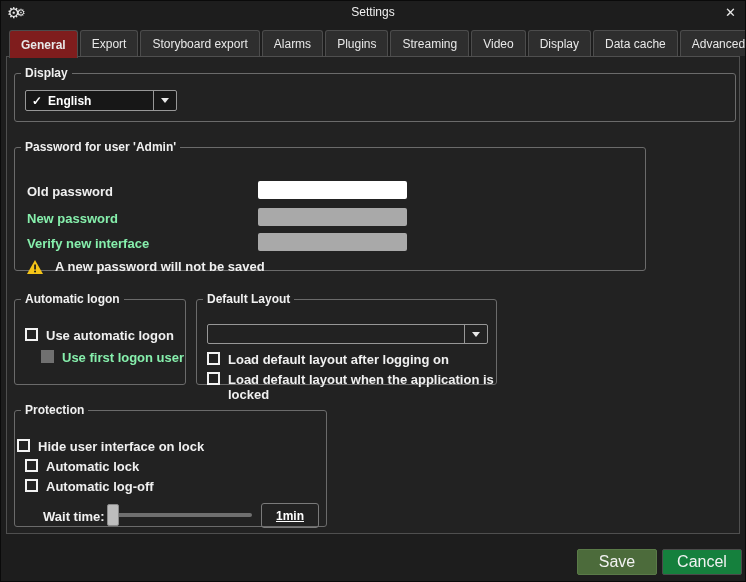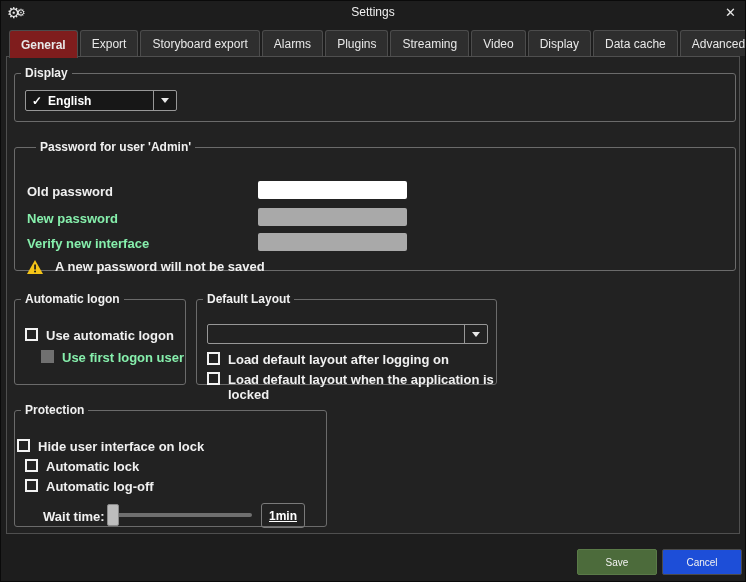--- a/index.html
+++ b/index.html
@@ -72,25 +72,25 @@
   .slider-track { position:absolute; height:4px; background:#6f6f6f; border-radius:2px; }
   .slider-handle { position:absolute; width:12px; height:22px; background:#bdbdbd; border:1px solid #8a8a8a; border-radius:2px; cursor:pointer; }
   .value-box {
     position:absolute; border:1px solid #7a7a7a; border-radius:3px;
     display:flex; align-items:center; justify-content:center;
     font-size:12px; font-weight:bold; color:#fff; background:transparent; cursor:pointer;
   }
   
   .btn {
     position:absolute; width:80px; height:26px; border-radius:2px;
-    font-family:"Liberation Sans", sans-serif; font-size:10px; color:#f2f2f2;
+    font-family:"Liberation Sans", sans-serif; font-size:16px; color:#f2f2f2;
     display:flex; align-items:center; justify-content:center; cursor:pointer; border:1px solid transparent;
   }
   .btn.save { background:#4c6b3b; border-color:#5a7a48; }
-  .btn.cancel { background:#1d4ed8; border-color:#4a4a4a; }
+  .btn.cancel { background:#15803d; border-color:#4a4a4a; }
 </style>
 </head>
 <body>
 
 <div id="window">
 
   <div class="titlebar">
     <span class="app-icon"><span class="gear-big">⚙</span><span class="gear-small">⚙</span></span>
     <div class="title">Settings</div>
     <span class="close-btn">✕</span>
@@ -117,21 +117,21 @@
         <span class="dd-text">
           <span>✓</span>
           <span>English</span>
         </span>
         <span class="dd-btn">
             <span class="tri-down"></span>
           </span>
       </div>
     </fieldset>
 
-    <fieldset style="left:7px; top:83px; width:722px; height:131px;padding-left:15px;">
+    <fieldset style="left:7px; top:83px; width:632px; height:131px;">
       <legend>Password for user 'Admin'</legend>
       <div class="lbl" style="position:absolute; left:12px; top:30px;">Old password</div>
       <input class="pwfield enabled" style="left: 243px; top: 27px;" type="password" value="">
       <div class="lbl disabled" style="position:absolute; left:12px; top:57px;">New password</div>
       <input class="pwfield disabled" style="left: 243px; top: 54px;" type="password" disabled="" value="">
       <div class="lbl disabled" style="position:absolute; left:12px; top:82px;">Verify new interface</div>
       <input class="pwfield disabled" style="left: 243px; top: 79px;" type="password" disabled="" value="">
       <div class="warnrow" style="left:12px; top:105px;">
         <svg width="16" height="14" viewBox="0 0 16 14">
           <path d="M8 0 L16 14 L0 14 Z" fill="#f5c518"></path>
@@ -182,21 +182,21 @@
         <span class="cb"></span>
         <span class="lbl">Automatic lock</span>
       </div>
       <div class="cbrow" style="left:10px; top:62px;">
         <span class="cb"></span>
         <span class="lbl">Automatic log-off</span>
       </div>
       <div class="lbl" style="position:absolute; left:28px; top:92px;">Wait time:</div>
       <div class="slider-track" style="left:95px; top:96px; width:142px;"></div>
       <div class="slider-handle" style="left:92px; top:87px;"></div>
-      <div class="value-box" style="left:246px; top:86px; width:44px; height:25px;text-decoration:underline;">1min</div>
+      <div class="value-box" style="left:246px; top:86px; width:58px; height:25px;text-decoration:underline;">1min</div>
     </fieldset>
 
   </div>
 
   <div class="btn save" style="left:576px; top:548px;">Save</div>
   <div class="btn cancel" style="left:661px; top:548px;">Cancel</div>
 
 </div>
 
 </body></html>

